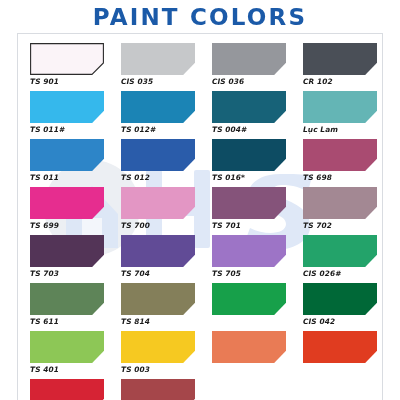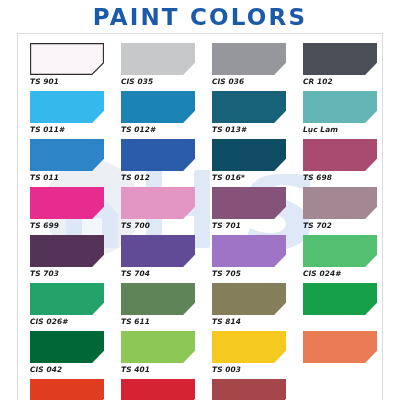--- a/index.html
+++ b/index.html
@@ -181,21 +181,21 @@
     <div class="chip" style="background: rgb(27, 132, 181);">
       
     </div>
     <div class="chip-label">TS 012#</div>
   </div>
 
   <div class="swatch-cell">
     <div class="chip" style="background: rgb(23, 98, 120);">
       
     </div>
-    <div class="chip-label">TS 013#</div>
+    <div class="chip-label">TS 004#</div>
   </div>
 
   <div class="swatch-cell">
     <div class="chip" style="background: rgb(100, 181, 181);">
       
     </div>
     <div class="chip-label">Lục Lam</div>
   </div>
 
   <div class="swatch-cell">
@@ -269,26 +269,20 @@
     <div class="chip-label">TS 704</div>
   </div>
 
   <div class="swatch-cell">
     <div class="chip" style="background: rgb(157, 116, 198);">
       
     </div>
     <div class="chip-label">TS 705</div>
   </div>
 
-  <div class="swatch-cell">
-    <div class="chip" style="background: rgb(83, 191, 113);">
-      
-    </div>
-    <div class="chip-label">CIS 024#</div>
-  </div>
 
   <div class="swatch-cell">
     <div class="chip" style="background: rgb(35, 163, 106);">
       
     </div>
     <div class="chip-label">CIS 026#</div>
   </div>
 
   <div class="swatch-cell">
     <div class="chip" style="background: rgb(94, 132, 88);">

